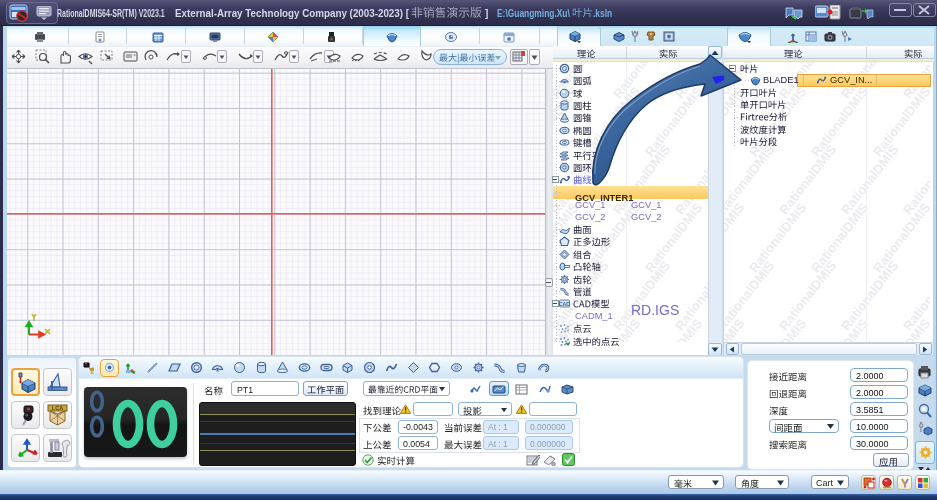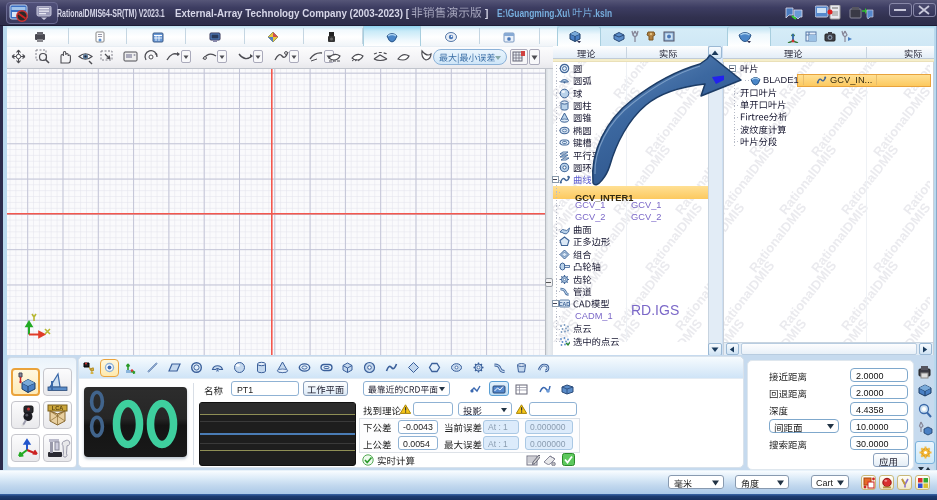--- a/index.html
+++ b/index.html
@@ -903,21 +903,21 @@
         <use href="#g42" y="9.50" fill="#222"></use>
       </svg></div>
     <div class="tx" style="left:769px;top:404.5px;"><svg class="ct" width="19.0" height="12.3">
         <use href="#g43" y="9.50" fill="#222"></use>
       </svg></div>
     <div class="ab " style="left:850px;top:368px;width:58px;height:14px;background:#fff;border:1px solid #7fa8cc;border-radius:4px"></div>
     <div class="tx" style="left:856px;top:370.5px;font-size:9px;color:#111">2.0000</div>
     <div class="ab " style="left:850px;top:385px;width:58px;height:14px;background:#fff;border:1px solid #7fa8cc;border-radius:4px"></div>
     <div class="tx" style="left:856px;top:387.5px;font-size:9px;color:#111">2.0000</div>
     <div class="ab " style="left:850px;top:402px;width:58px;height:14px;background:#fff;border:1px solid #7fa8cc;border-radius:4px"></div>
-    <div class="tx" style="left:856px;top:404.5px;font-size:9px;color:#111">4.4358</div>
+    <div class="tx" style="left:856px;top:404.5px;font-size:9px;color:#111">3.5851</div>
     <div class="ab " style="left:850px;top:419px;width:58px;height:14px;background:#fff;border:1px solid #7fa8cc;border-radius:4px"></div>
     <div class="tx" style="left:856px;top:421.5px;font-size:9px;color:#111">10.0000</div>
     <div class="ab " style="left:850px;top:436px;width:58px;height:14px;background:#fff;border:1px solid #7fa8cc;border-radius:4px"></div>
     <div class="tx" style="left:856px;top:438.5px;font-size:9px;color:#111">30.0000</div>
     <div class="ab " style="left:769px;top:419px;width:70px;height:14px;background:#fff;border:1px solid #7fa8cc;border-radius:4px"></div>
     <div class="tx" style="left:774px;top:421.5px;"><svg class="ct" width="28.5" height="12.3">
         <use href="#g44" y="9.50" fill="#222"></use>
       </svg></div>
     <svg class="ab" style="left:826px;top:423px;" width="9" height="7" viewBox="0 0 9 7">
       <path d="M1 1 L8 1 L4.5 6 Z" fill="#234"></path>

